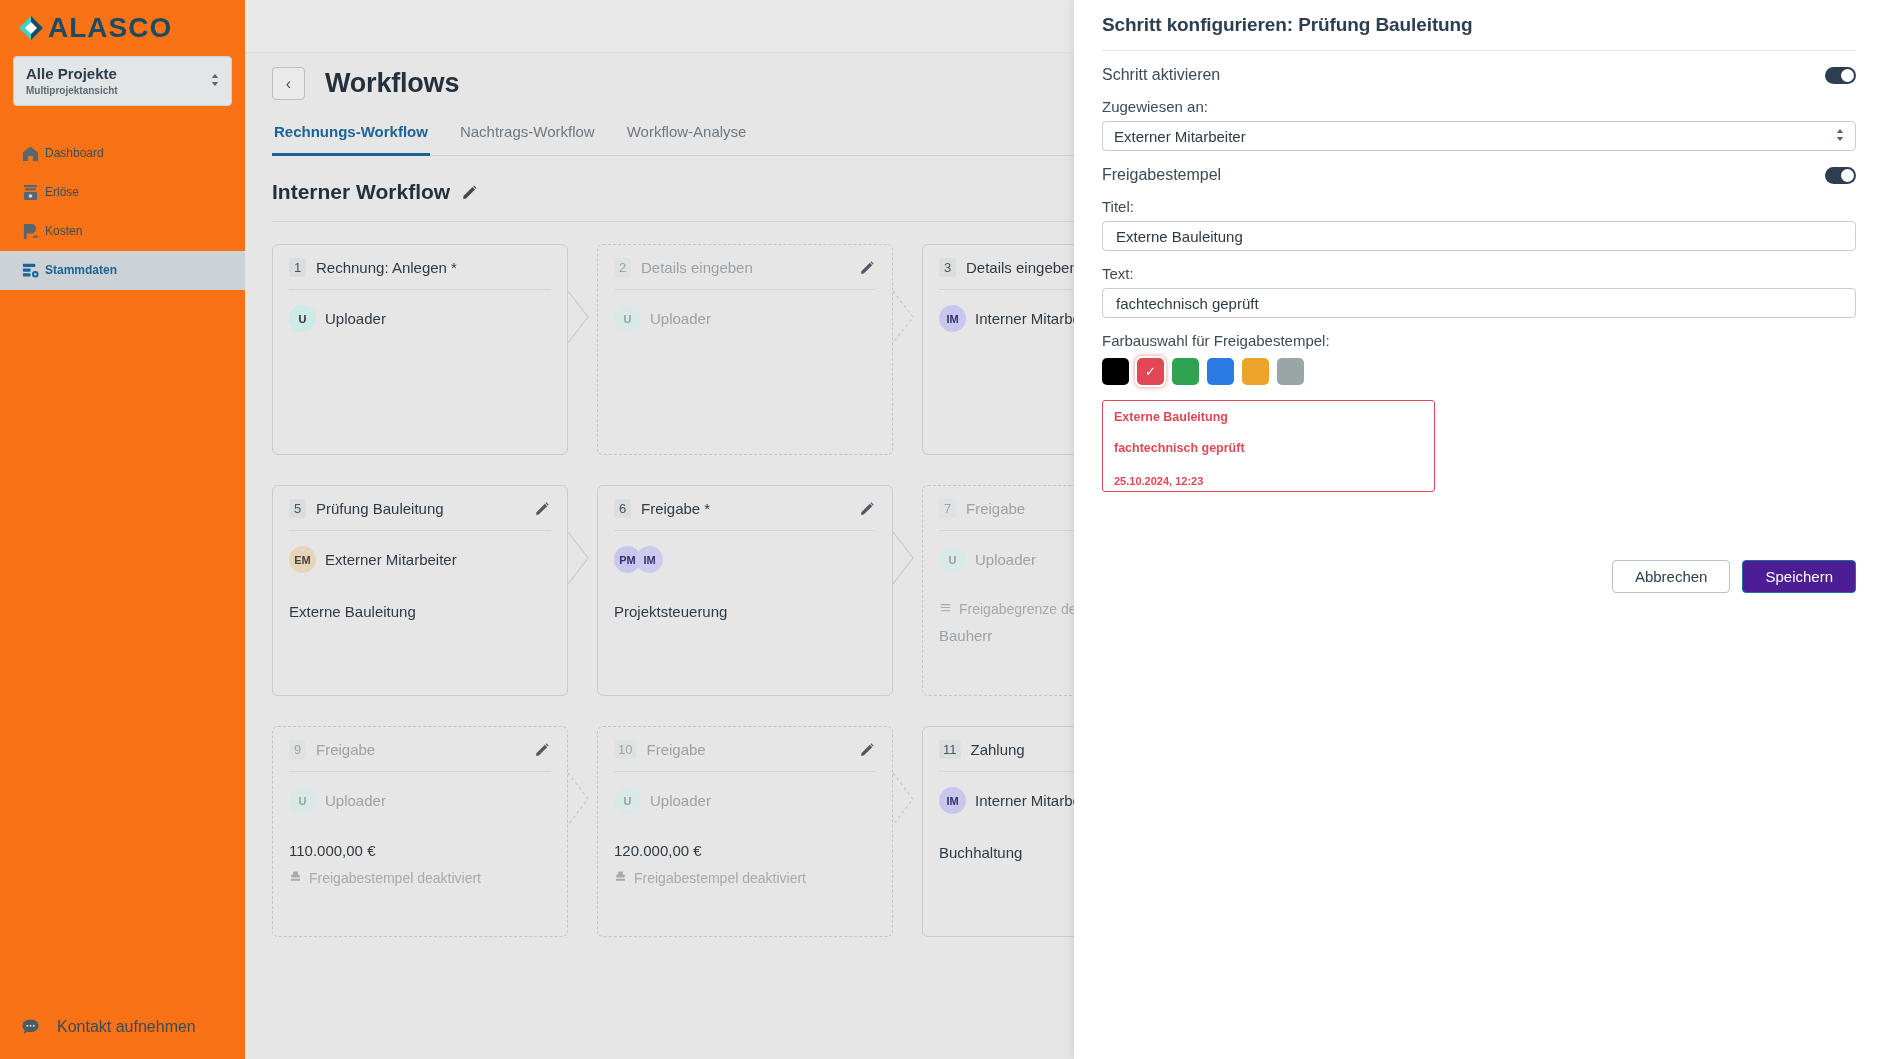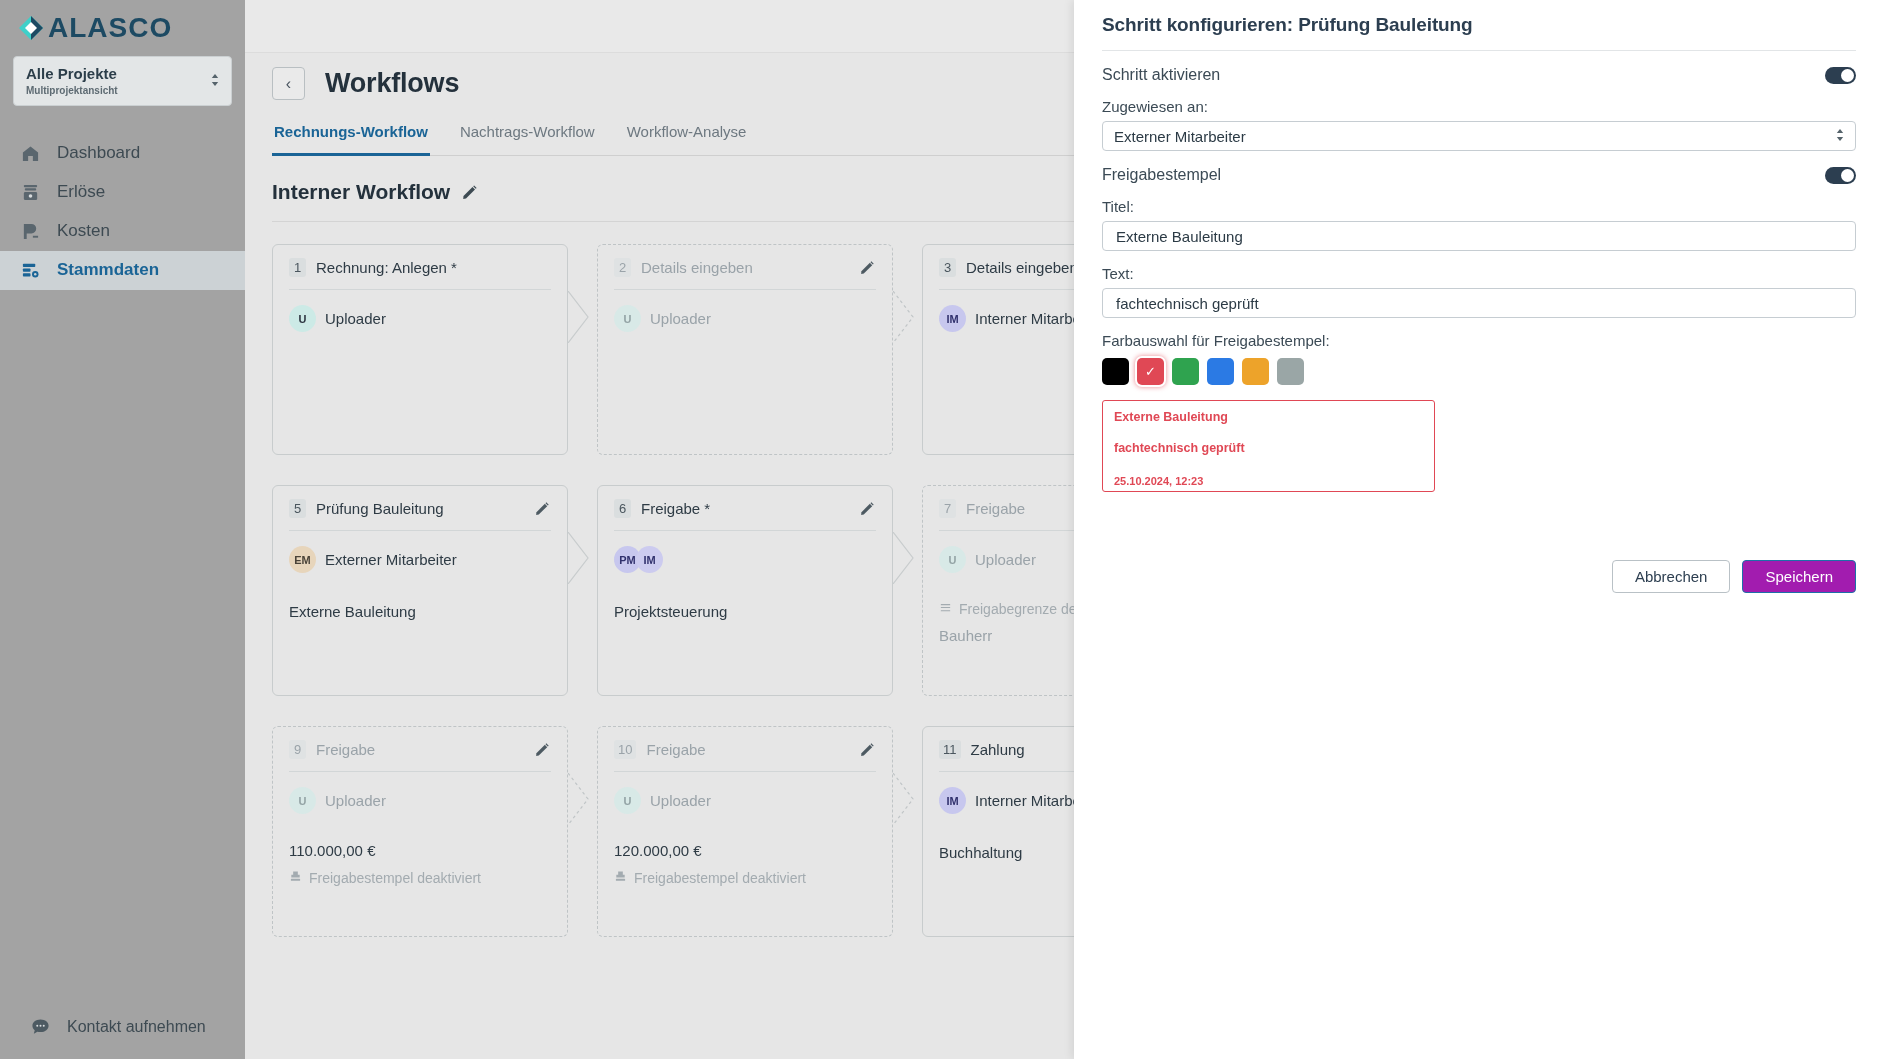--- a/index.html
+++ b/index.html
@@ -9,46 +9,46 @@
     font-family:"Liberation Sans", sans-serif;
     background:#e5e5e5;
     overflow:hidden;
     position:relative;
     -webkit-font-smoothing:antialiased;
   }
 
   
   #sidebar {
     position:absolute; left:0; top:0; width:245px; height:1059px;
-    background:#a3a3a3;
+    background:#f97316;
     display:flex; flex-direction:column;
   }
   .logo-wrap { padding:14px 18px 10px 18px; display:flex; align-items:center; gap:4px; }
   .logo-mark { width:26px; height:26px; flex:0 0 26px; position:relative; }
   .logo-text { font-size:28px; font-weight:700; letter-spacing:1.0px; color:#1d4a63; line-height:1; }
 
   .proj-select {
     margin:4px 13px 0 13px; background:#e3e6e7; border:1px solid #cbd0d2;
     border-radius:4px; padding:8px 12px; display:flex; align-items:center;
     justify-content:space-between; cursor:pointer;
   }
   .proj-name { font-size:15px; font-weight:700; color:#2c3e4a; line-height:1.25; }
   .proj-sub { font-size:10px; color:#5d6a72; line-height:1.3;font-weight:bold; }
   .stepper { color:#55636b; font-size:10px; line-height:8px; text-align:center; }
 
   .nav { margin-top:28px; }
   .nav-item {
-    height:39px; display:flex; align-items:center; gap:16px;
-    padding:0 0 0 20px; cursor:pointer; font-size:17px; color:#3d4a52;
+    height:39px; display:flex; align-items:center; gap:4px;
+    padding:0 0 0 20px; cursor:pointer; font-size:12px; color:#3d4a52;
   }
   .nav-item.active { background:#ccd2d5; color:#1a6496; font-weight:600; }
   .nav-ico { width:21px; height:21px; flex:0 0 21px; display:flex; align-items:center; justify-content:center; }
   .nav-ico svg { display:block; }
 
-  .sb-bottom { margin-top:auto; padding:0 0 22px 12px;margin-left:18px; }
+  .sb-bottom { margin-top:auto; padding:0 0 22px 20px; }
   .contact { display:flex; align-items:center; gap:16px; font-size:16px; color:#3d4a52; cursor:pointer; }
 
   
   #main { position:absolute; left:245px; top:0; right:0; bottom:0; background:#e6e6e6; }
   .topbar { height:53px; background:#e9e9e9; border-bottom:1px solid #dcdcdc; }
 
   .page-head { padding:14px 0 0 27px; display:flex; align-items:center; gap:20px; }
   .back-btn {
     width:33px; height:33px; border:1px solid #b9bfc2; border-radius:4px;
     background:#eaeaea; display:flex; align-items:center; justify-content:center;
@@ -146,21 +146,21 @@
     padding:9px 11px 0 11px;
   }
   .pv-title { font-size:12.5px; font-weight:700; color:#e04855; }
   .pv-text  { font-size:12.5px; font-weight:700; color:#e04855; margin-top:17px; }
   .pv-date  { font-size:11px; font-weight:700; color:#e04855; margin-top:20px; }
 
   .btn-row { margin-top:20px; display:flex; justify-content:flex-end; gap:12px; }
   .btn { height:33px; border-radius:4px; font-size:15px; padding:0 22px; display:flex;
          align-items:center; justify-content:center; cursor:pointer;margin-top:48px; }
   .btn.ghost { background:#fff; border:1px solid #b9c1c6; color:#2c3e50; }
-  .btn.primary { background:#a21caf; border:1px solid #1d6fa8; color:#fff; }
+  .btn.primary { background:#4c1d95; border:1px solid #1d6fa8; color:#fff; }
 </style>
 </head>
 <body>
 
 <div id="sidebar">
 
   <div class="logo-wrap">
     <span class="logo-mark">
       <svg viewBox="0 0 26 26" width="26" height="26">
         <path d="M13 1 L25 13 L13 25 L1 13 Z" fill="#3fd0c9"></path>

